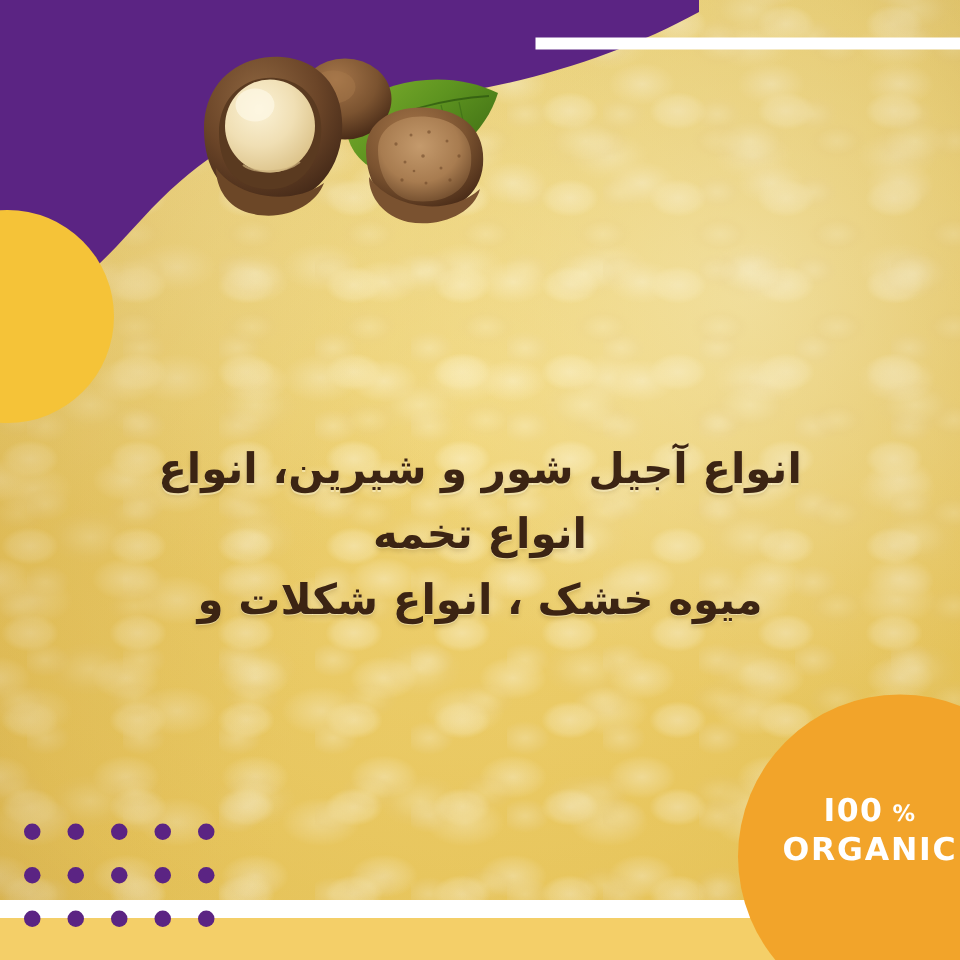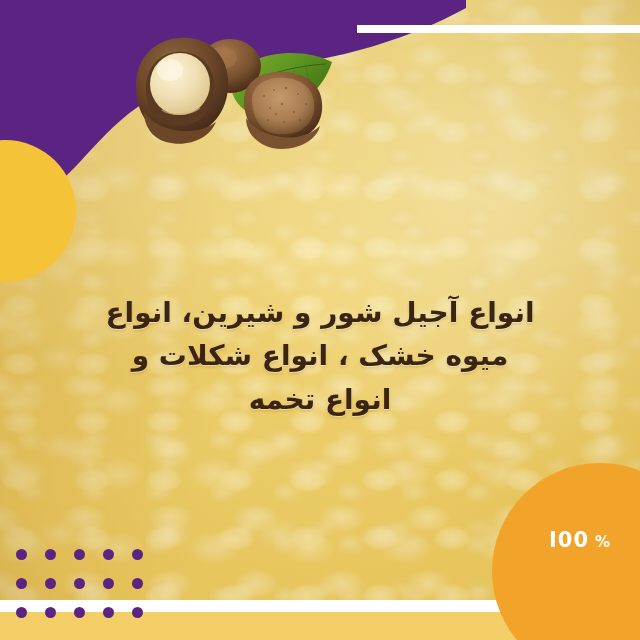--- a/index.html
+++ b/index.html
@@ -239,22 +239,22 @@
         <circle cx="182" cy="94" r="1.1"></circle>
           <circle cx="158" cy="88" r=".9"></circle>
       </g>
       <path d="M128,92 C142,112 180,120 202,100 C198,116 176,126 154,122
                C138,118 128,106 128,92 Z" fill="#7A5230"></path>
     </svg>
   </div>
 
   <div class="headline">
     <span class="ln">انواع آجیل شور و شیرین، انواع</span>
+    <span class="ln">انواع تخمه</span>
     <span class="ln">میوه خشک ، انواع شکلات و</span>
-    <span class="ln">انواع تخمه</span>
   </div>
 
   <div class="dot-grid">
     <span class="dot"></span>
     <span class="dot"></span>
     <span class="dot"></span>
     <span class="dot"></span>
     <span class="dot"></span>
     <span class="dot"></span>
     <span class="dot"></span>
@@ -266,15 +266,16 @@
     <span class="dot"></span>
     <span class="dot"></span>
     <span class="dot"></span>
   </div>
 
   <div class="badge"></div>
   <div class="badge-text">
     <div class="badge-line1">
       <span>I00</span><span class="pct">%</span>
     </div>
+    <div class="badge-line2">ORGANIC</div>
   </div>
 
 </div>
 
 </body></html>

